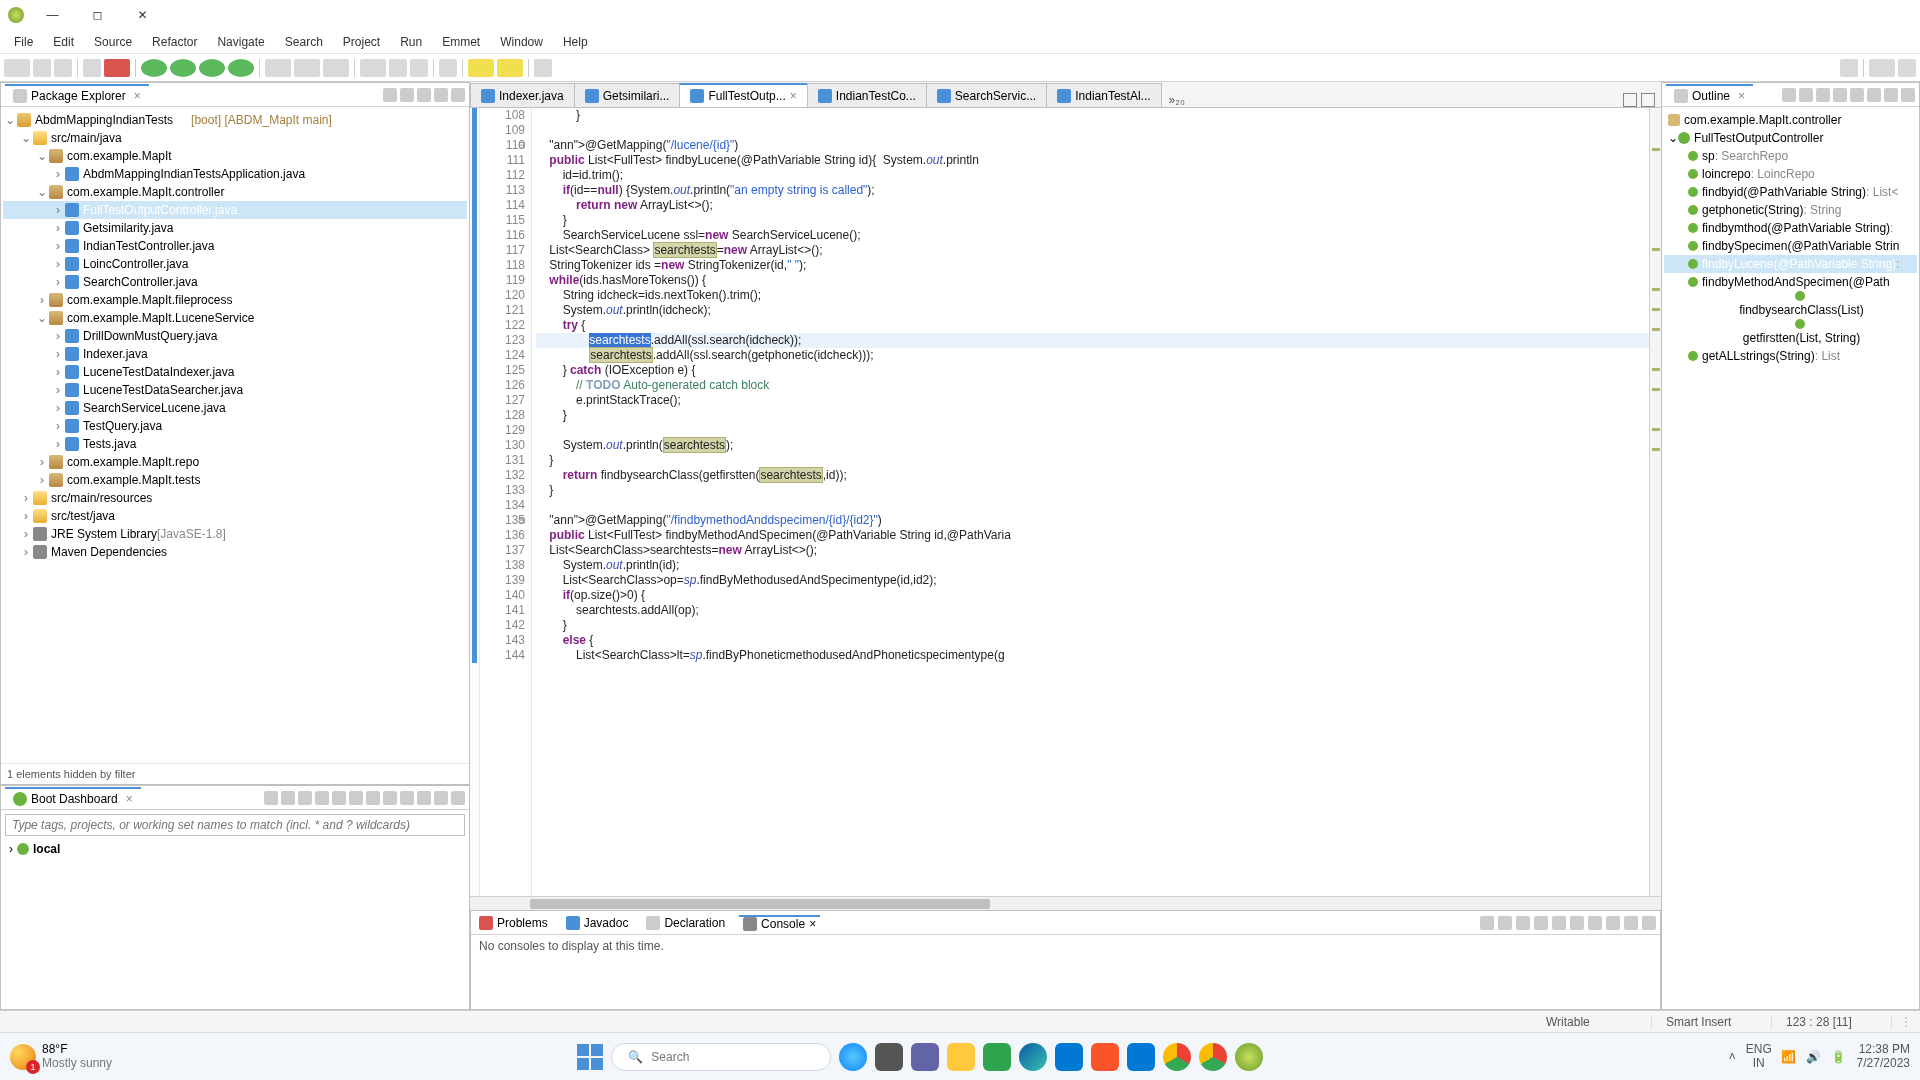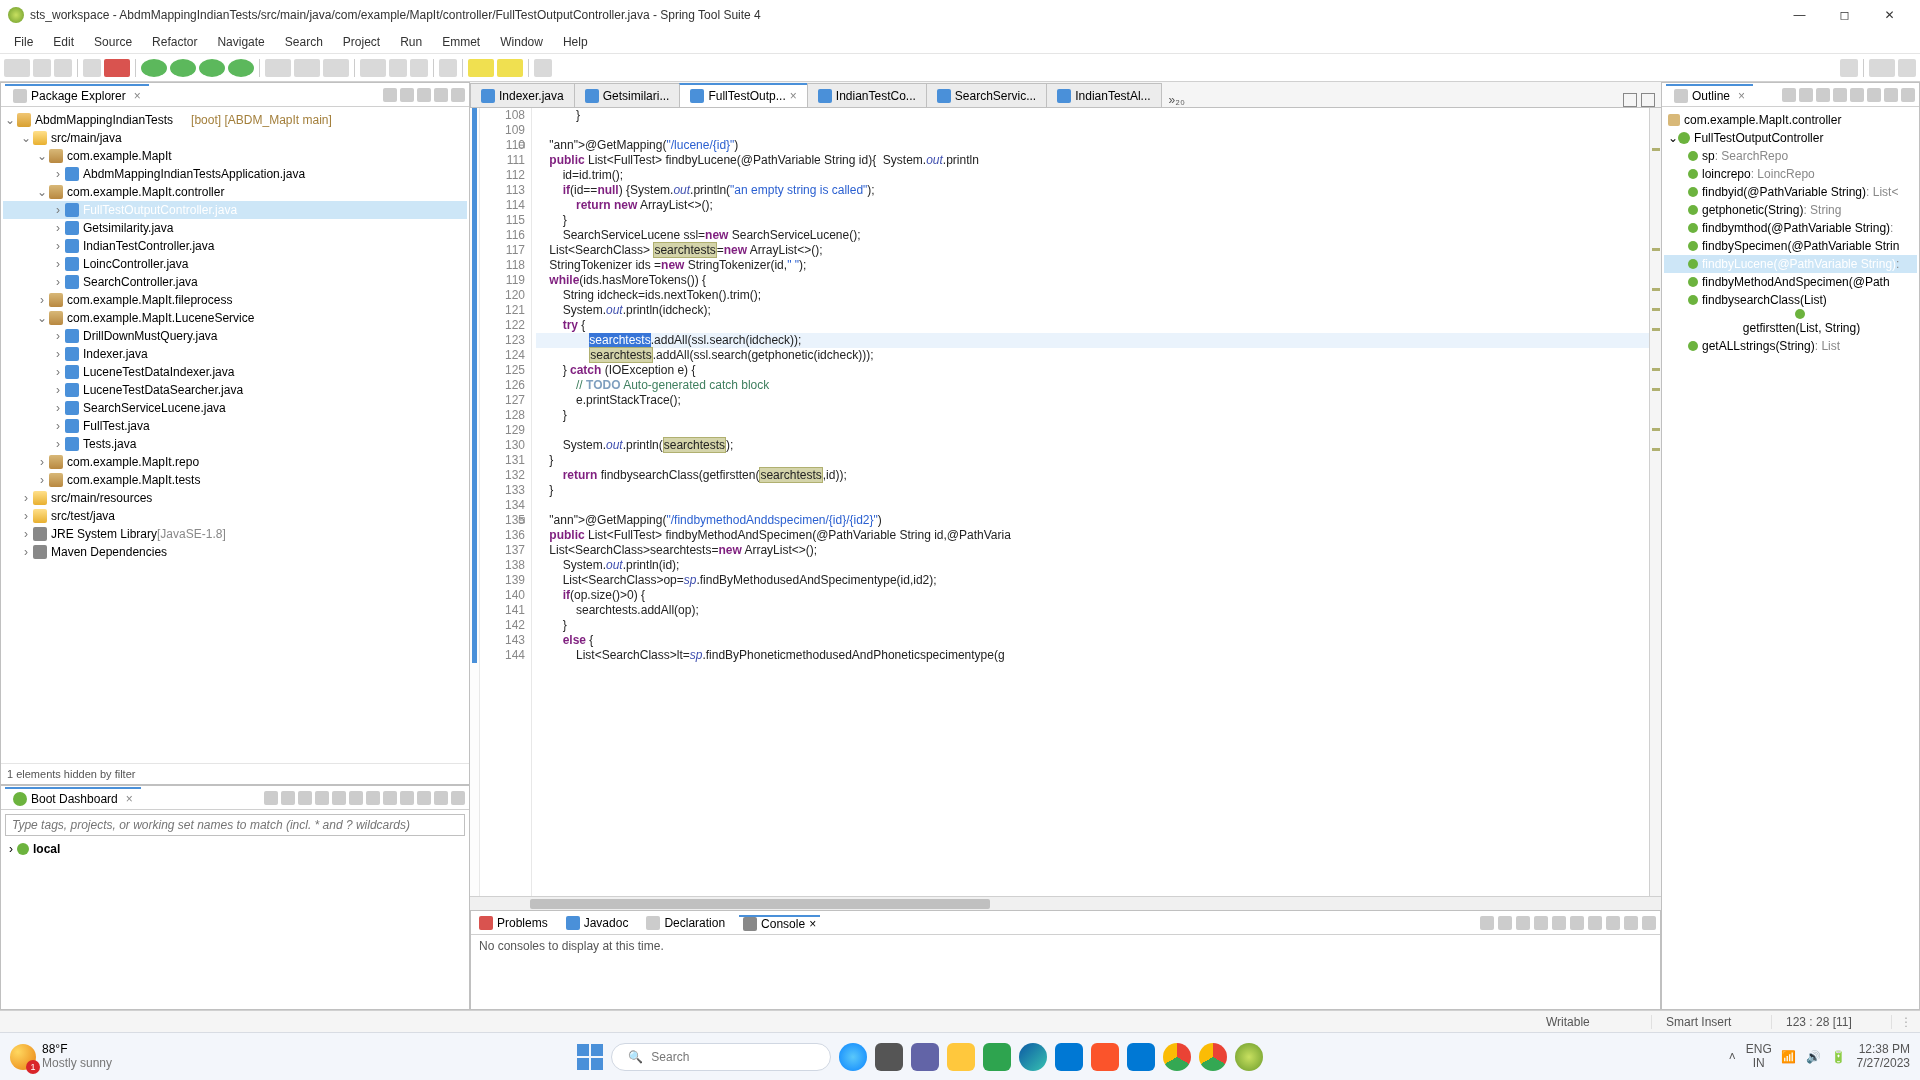--- a/index.html
+++ b/index.html
@@ -126,21 +126,20 @@
 .taskbar .tray { display: flex; align-items: center; gap: 10px; color: #555;}
 .taskbar .tray .clock { display: flex; flex-direction: column; align-items: flex-end; line-height: 1.1;}
 .taskbar .winlogo { width: 26px; height: 26px; display: grid; grid-template-columns: 1fr 1fr; grid-template-rows: 1fr 1fr; gap: 2px;}
 .taskbar .winlogo div { background: #4a90d9;}
 </style>
 </head>
 <body>
 
 <div class="titlebar">
   <div class="app-icon"></div>
-  <div class="title">sts_workspace - AbdmMappingIndianTests/src/main/java/com/example/MapIt/controller/FullTestOutputController.java - Spring Tool Suite 4</div>
   <div class="winbtn">―</div>
   <div class="winbtn">◻</div>
   <div class="winbtn close">✕</div>
 </div>
 
 <div class="menubar" id="menubar">
     <span>File</span>
     <span>Edit</span>
     <span>Source</span>
     <span>Refactor</span>
@@ -288,21 +287,21 @@
             <span>LuceneTestDataSearcher.java</span>
           </div>
           <div class="row" style="padding-left: 48px;">
             <span class="tw">›</span>
             <span class="ic ic-java"></span>
             <span>SearchServiceLucene.java</span>
           </div>
           <div class="row" style="padding-left: 48px;">
             <span class="tw">›</span>
             <span class="ic ic-java"></span>
-            <span>FullTest.java</span>
+            <span>TestQuery.java</span>
           </div>
           <div class="row" style="padding-left: 48px;">
             <span class="tw">›</span>
             <span class="ic ic-java"></span>
             <span>Tests.java</span>
           </div>
           <div class="row" style="padding-left: 32px;">
             <span class="tw">›</span>
             <span class="ic ic-pkg"></span>
             <span>com.example.MapIt.repo</span>
@@ -558,21 +557,21 @@
         <div class="row sel" style="padding-left: 24px;">
           <span class="o-mth"></span>
           <span>findbyLucene(@PathVariable String)</span> 
           <span class="type">: </span>
         </div>
         <div class="row" style="padding-left: 24px;">
           <span class="o-mth"></span>
           <span>findbyMethodAndSpecimen(@Path</span> 
           <span class="type"></span>
         </div>
-        <div class="row" style="padding-left: 24px;">
+        <div class="row" style="padding-left: 24px; flex-direction: column;">
           <span class="o-mth"></span>
           <span>findbysearchClass(List<searchclass>)</searchclass></span> 
           <span class="type"></span>
         </div>
         <div class="row" style="padding-left: 24px; flex-direction: column;">
           <span class="o-mth"></span>
           <span>getfirstten(List<searchclass>, String)</searchclass></span> 
           <span class="type"></span>
         </div>
         <div class="row" style="padding-left: 24px;">

